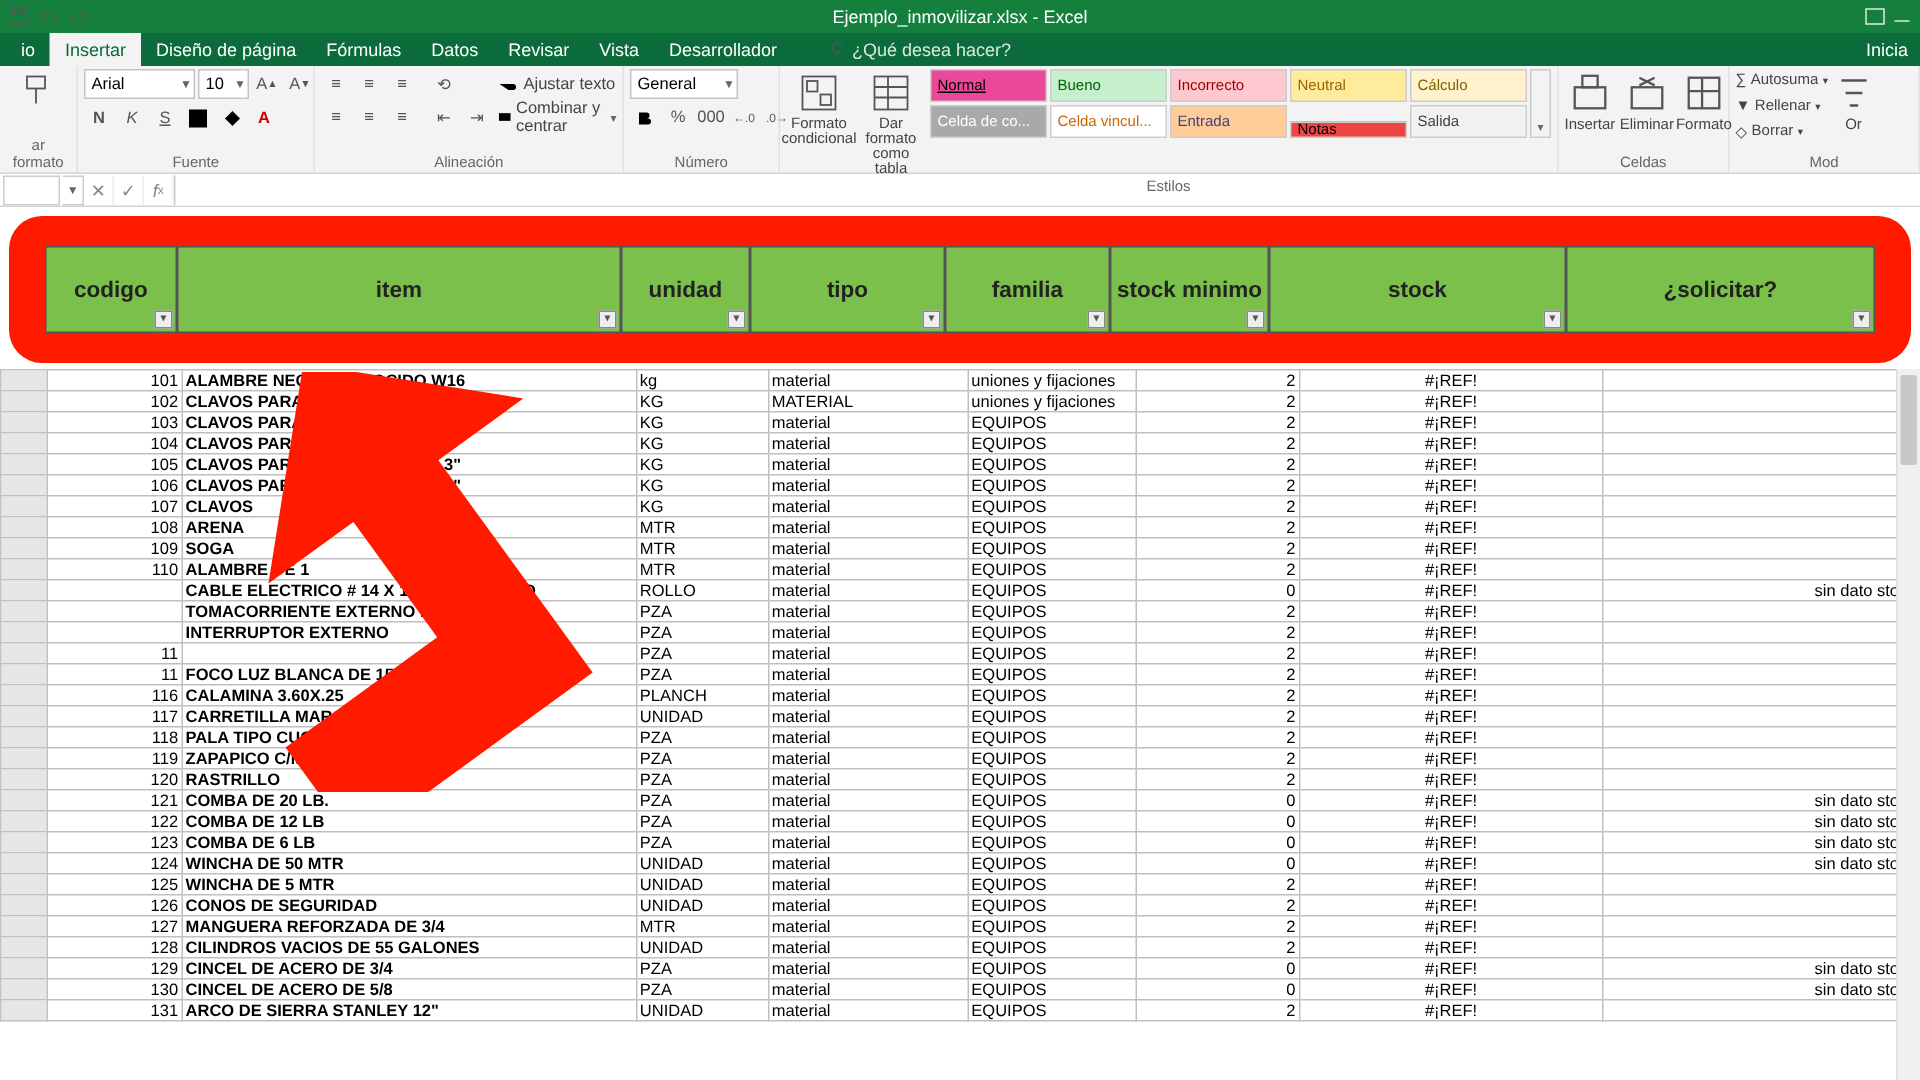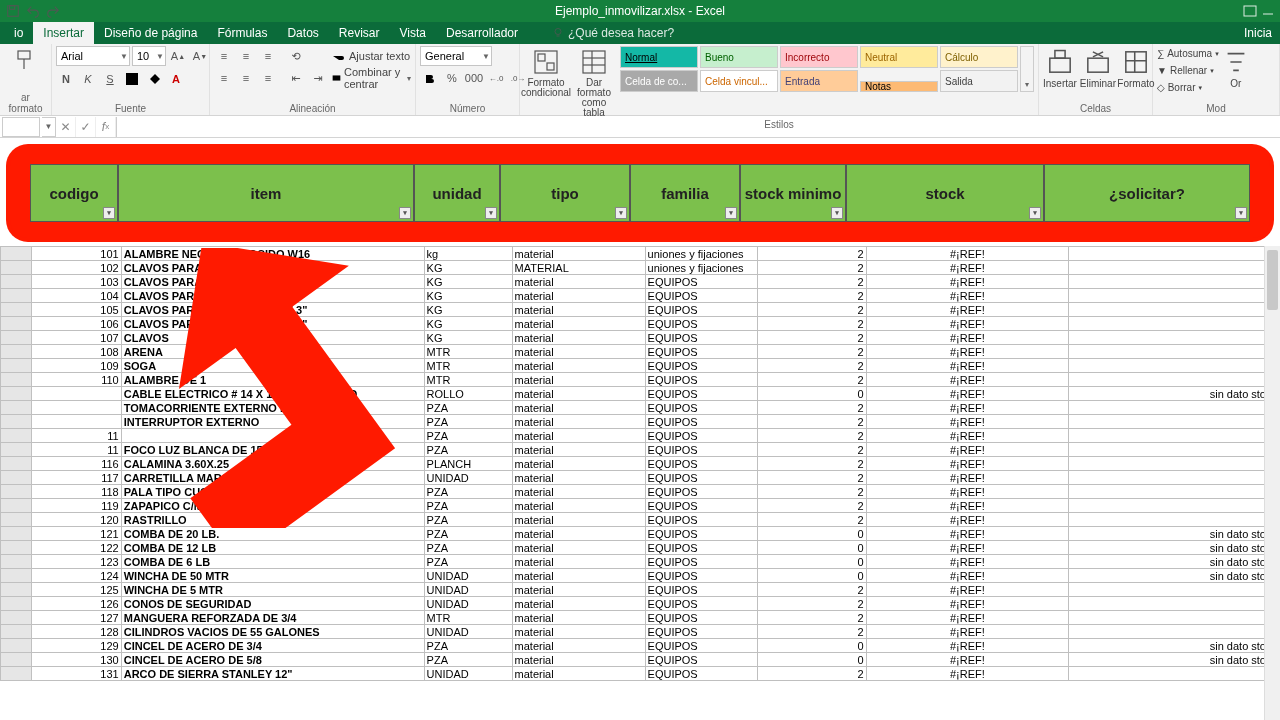--- a/index.html
+++ b/index.html
@@ -281,29 +281,29 @@
         <svg class="ic" viewBox="0 0 28 28">
             <rect x="3" y="3" width="22" height="22"></rect>
             <line x1="3" y1="10" x2="25" y2="10"></line>
             <line x1="3" y1="17" x2="25" y2="17"></line>
             <line x1="12" y1="3" x2="12" y2="25"></line>
           </svg>
         <span style="line-height:1;">Dar formato como tabla</span>
       </div>
       <div class="smrow">
         <div id="gallery" class="styles-gallery" style="grid-template-columns: repeat(5, 78px);">
-            <div class="style-cell" style="background: #14b8a6; color: rgb(0, 0, 0); text-decoration: underline;">Normal</div>
+            <div class="style-cell" style="background: #ec4899; color: rgb(0, 0, 0); text-decoration: underline;">Normal</div>
             <div class="style-cell" style="background: rgb(198, 239, 206); color: rgb(0, 97, 0);">Bueno</div>
             <div class="style-cell" style="background: rgb(255, 199, 206); color: rgb(156, 0, 6);">Incorrecto</div>
             <div class="style-cell" style="background: rgb(255, 235, 156); color: rgb(156, 101, 0);">Neutral</div>
             <div class="style-cell" style="background: rgb(255, 242, 204); color: rgb(127, 96, 0);">Cálculo</div>
             <div class="style-cell" style="background: rgb(169, 169, 169); color: rgb(255, 255, 255);">Celda de co...</div>
             <div class="style-cell" style="background: rgb(255, 255, 255); color: rgb(204, 102, 0);">Celda vincul...</div>
             <div class="style-cell" style="background: rgb(255, 204, 153); color: rgb(63, 63, 118);">Entrada</div>
-            <div class="style-cell" style="background: #fdba74; color: rgb(0, 0, 0); margin-top: 11px;">Notas</div>
+            <div class="style-cell" style="background: #ef4444; color: rgb(0, 0, 0); margin-top: 11px;">Notas</div>
             <div class="style-cell" style="background: rgb(242, 242, 242); color: rgb(63, 63, 63);">Salida</div>
           </div>
         <div class="gallery-more">▾</div>
       </div>
     </div>
     <div class="glabel">Estilos</div>
   </div>
 
   <div class="group" style="width:114px;">
     <div class="gbody">

